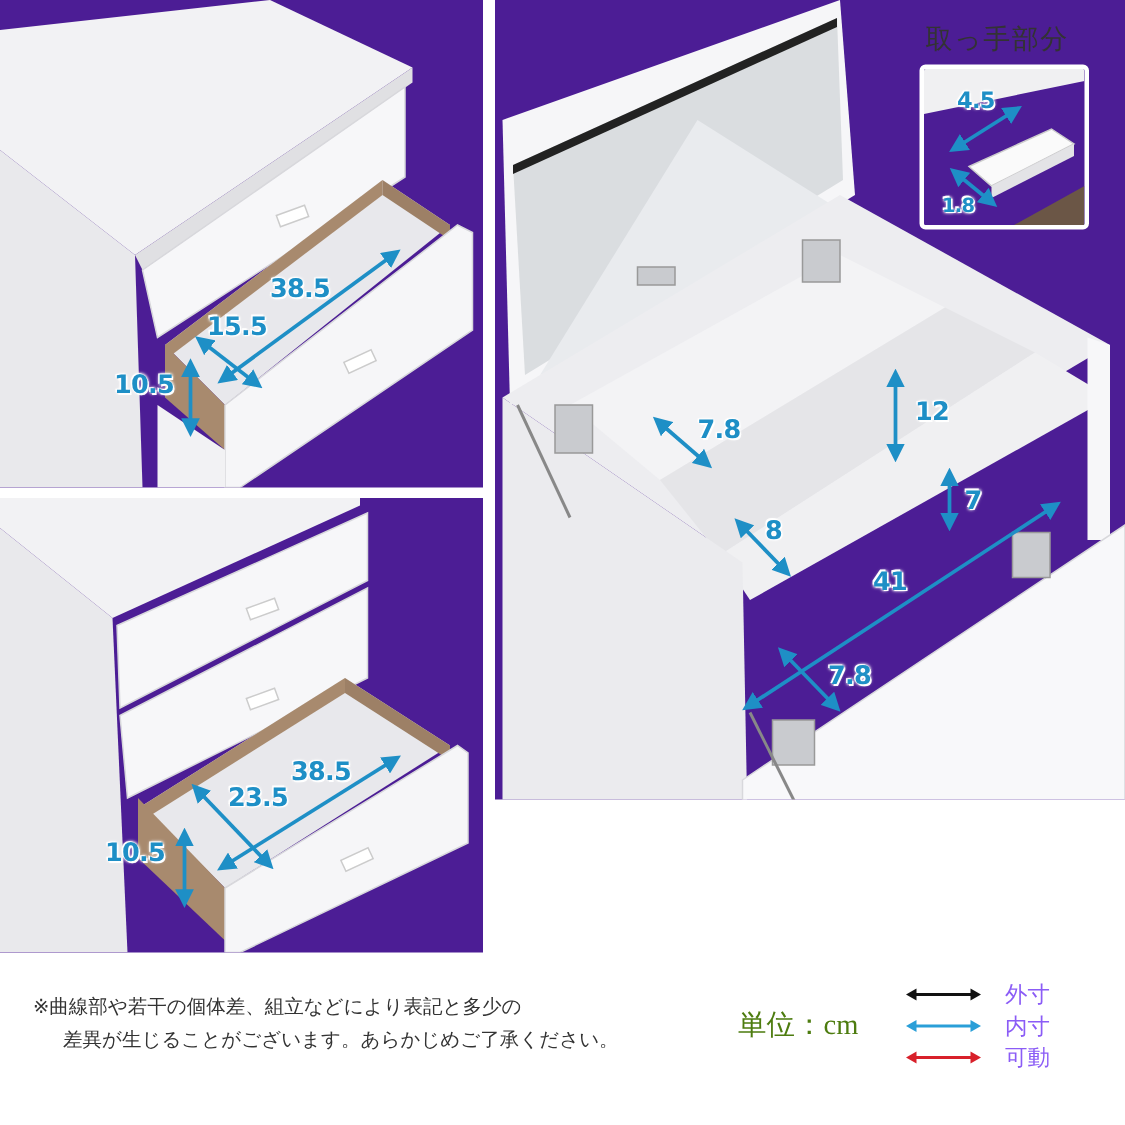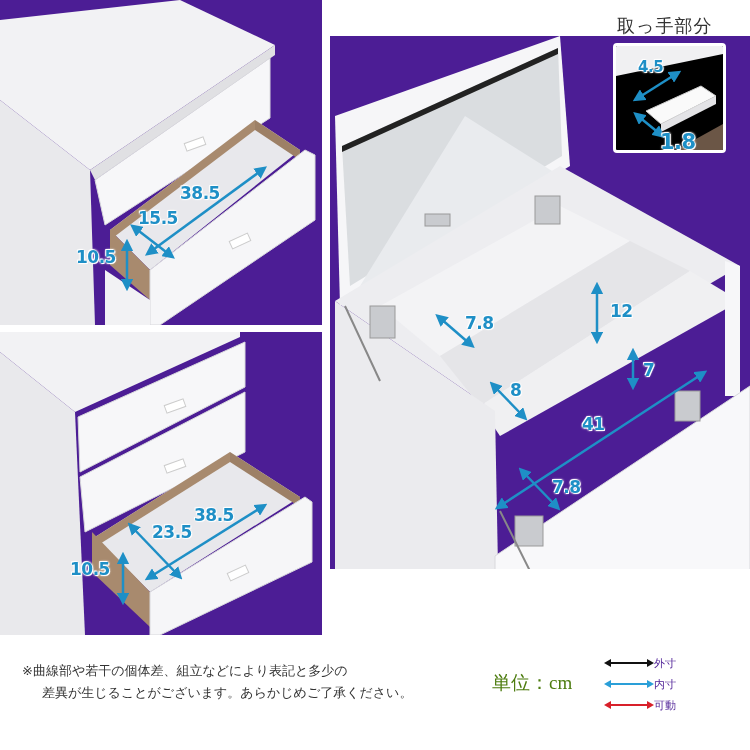--- a/index.html
+++ b/index.html
@@ -2,40 +2,40 @@
 <html><head>
 <meta charset="utf-8">
 <style>
   * { box-sizing: border-box; margin: 0; padding: 0; }
   html, body { width: 750px; height: 750px; background: #ffffff; overflow: hidden; }
   body { position: relative; font-family: "DejaVu Sans", "Liberation Sans", sans-serif; }
 
   .panel { position: absolute; background: #4c1d95; overflow: hidden; }
   #panel-tl { left: 0; top: 0; width: 322px; height: 325px; }
   #panel-bl { left: 0; top: 332px; width: 322px; height: 303px; }
-  #panel-r  { left: 330px; top: 0; width: 420px; height: 533px; margin-top: 36px; }
+  #panel-r  { left: 330px; top: 0; width: 420px; height: 533px; }
   .panel svg { position: absolute; left: 0; top: 0; }
 
   .dim { position: absolute; color: #1e8fc6; font-weight: bold; font-size: 17px;
          font-family: "DejaVu Sans", sans-serif; letter-spacing: -0.5px;
          text-shadow: 0 0 2px #fff, 0 0 2px #fff, 0 0 3px #fff, 1px 1px 0 #fff, -1px -1px 0 #fff; }
 
   #handle-title { position: absolute; left: 617px; top: 14px; font-size: 18px; color: #333;
                   font-family: Liberation Mono, monospace; letter-spacing: 1px; }
   #handle-inset { position: absolute; left: 613px; top: 43px; width: 113px; height: 110px;
-                  border: 3px solid #ffffff; border-radius: 4px; background: #000000; overflow: hidden; }
+                  border: 3px solid #ffffff; border-radius: 4px; background: #4c1d95; overflow: hidden; }
   #handle-inset svg { position: absolute; left: 0; top: 0; }
 
   #footer { position: absolute; left: 0; top: 640px; width: 750px; height: 110px; background: #fff; }
   #note1 { position: absolute; left: 22px; top: 22px; font-size: 13px; color: #333; }
   #note2 { position: absolute; left: 42px; top: 44px; font-size: 13px; color: #333; }
   #unit { position: absolute; left: 492px; top: 30px; font-size: 19px; color: #4d7c0f; font-family: Liberation Serif, serif; }
   .legend-row { position: absolute; left: 604px; height: 18px; display: flex; align-items: center; }
   .legend-row svg { width: 50px; height: 10px; }
-  .legend-row span { font-size: 11px; color: #4c1d95; margin-left: 0; }
+  .legend-row span { font-size: 15px; color: #8b5cf6; margin-left: 16px; }
 </style>
 </head>
 <body>
 
 <div class="panel" id="panel-tl">
   <svg width="322" height="325" viewBox="0 0 322 325">
     <defs>
       <marker id="ah" viewBox="0 0 10 10" refX="5" refY="5" markerWidth="5" markerHeight="5" orient="auto-start-reverse">
         <path d="M0,0 L10,5 L0,10 z" fill="#1e8fc6"></path>
       </marker>
@@ -153,21 +153,21 @@
       </marker>
     </defs>
     <polygon points="0,0 107,0 107,8 0,30" fill="#f0f0f2"></polygon>
     <polygon points="30,65 85,40 100,50 45,78" fill="#fafafa" stroke="#ccc"></polygon>
     <polygon points="45,78 100,50 100,58 45,86" fill="#e3e3e6"></polygon>
     <polygon points="60,104 107,78 107,104" fill="#6b5646"></polygon>
     <line x1="22" y1="52" x2="60" y2="28" stroke="#1e8fc6" stroke-width="2.5" marker-start="url(#ah4)" marker-end="url(#ah4)"></line>
     <line x1="22" y1="70" x2="44" y2="88" stroke="#1e8fc6" stroke-width="2.5" marker-start="url(#ah4)" marker-end="url(#ah4)"></line>
   </svg>
   <div class="dim" style="left:22px;top:12px;font-size:15px;">4.5</div>
-  <div class="dim" style="left:12px;top:84px;font-size:21px;margin-left:32px;">1.8</div>
+  <div class="dim" style="left:12px;top:84px;font-size:13px;">1.8</div>
 </div>
 
 <div id="footer">
   <div id="note2">差異が生じることがございます。あらかじめご了承ください。</div>
   <div id="note1">※曲線部や若干の個体差、組立などにより表記と多少の</div>
   <div id="unit">単位：cm</div>
 
   <div class="legend-row" style="top:14px;">
     <svg viewBox="0 0 50 10">
       <line x1="4" y1="5" x2="46" y2="5" stroke="#111111" stroke-width="2"></line>

